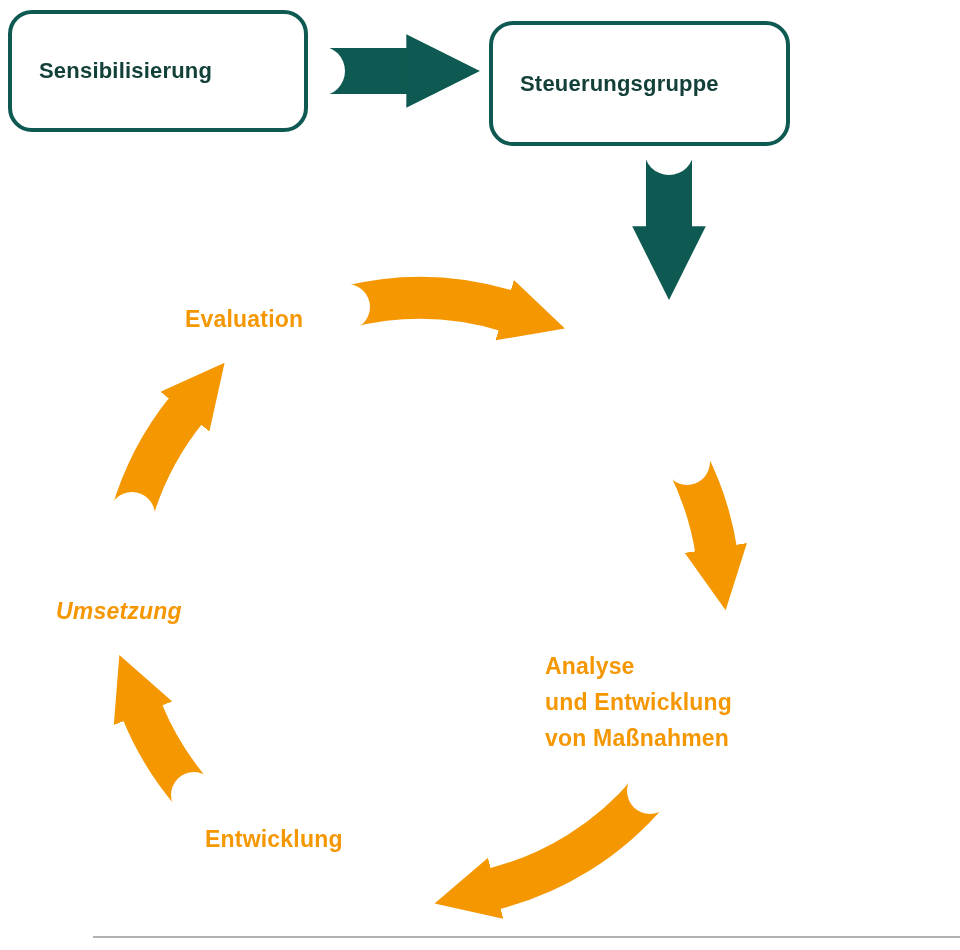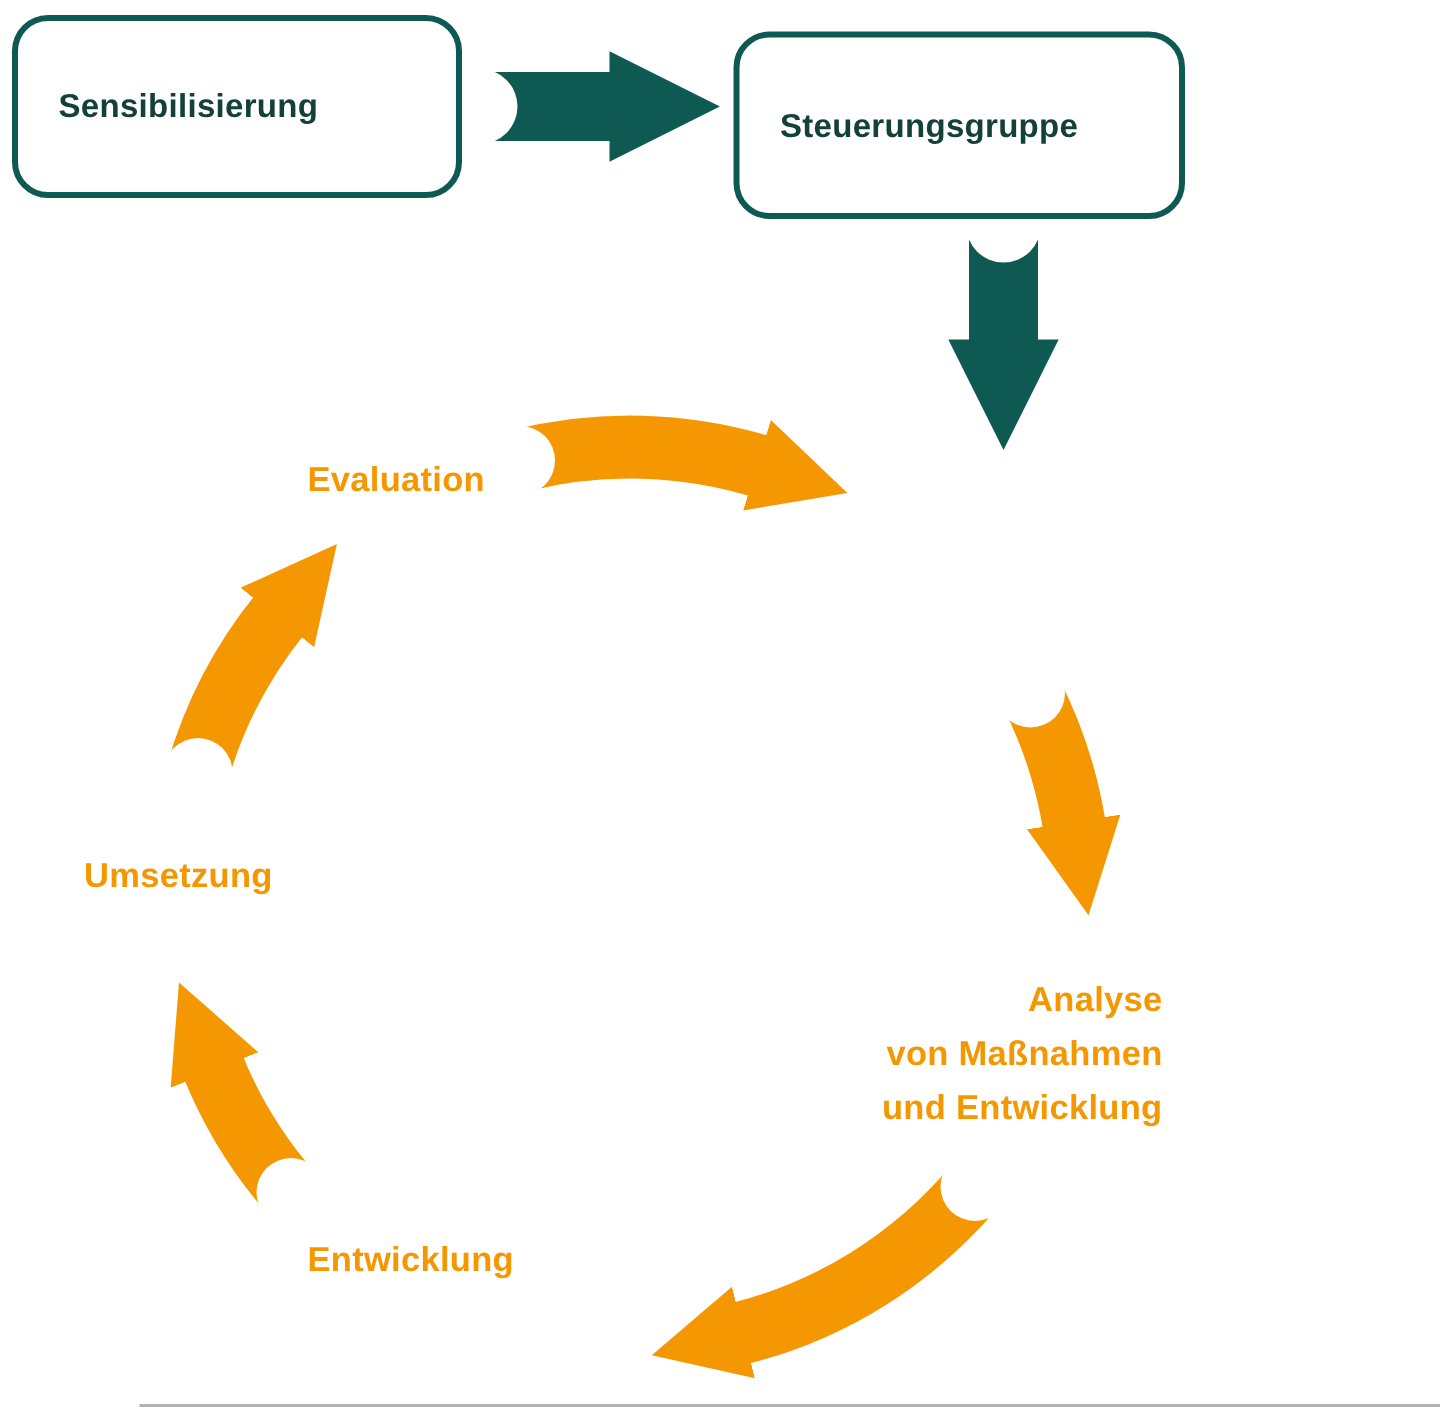--- a/index.html
+++ b/index.html
@@ -25,25 +25,25 @@
   .arrow-layer{position:absolute;left:0;top:0;width:960px;height:950px;}
   .teal-band{stroke:var(--teal);stroke-width:46;fill:none;}
   .orange-band{stroke:var(--orange);stroke-width:42;fill:none;}
   .fill-teal{fill:var(--teal);}
   .fill-orange{fill:var(--orange);}
   .notch{fill:#ffffff;}
   .cycle-label{
     position:absolute;color:var(--orange);font-weight:bold;
     font-size:23px;letter-spacing:0.2px;white-space:nowrap;
   }
-  .lbl-evaluation{left:185px;top:306px;margin-left:20px;}
+  .lbl-evaluation{left:185px;top:306px;}
   .lbl-bestandsaufnahme{left:536px;top:378px;}
-  .lbl-analyse{left:545px;top:648px;width:230px;text-align:right;line-height:36px;}
+  .lbl-analyse{left:545px;top:648px;width:230px;line-height:36px;}
   .lbl-entscheidung{left:205px;top:826px;}
-  .lbl-umsetzung{left:56px;top:570px;}
+  .lbl-umsetzung{left:56px;top:598px;font-style:italic;}
   .bottom-divider{
     position:absolute;left:93px;right:0;top:936px;height:2px;
     background:var(--divider);
   }
 </style>
 </head>
 <body>
 
 <div class="canvas">
 
@@ -78,21 +78,21 @@
   <div class="flow-box box-sensibilisierung">
     <span>Sensibilisierung</span>
   </div>
   <div class="flow-box box-steuerungsgruppe">
     <span>Steuerungsgruppe</span>
   </div>
 
   <div class="cycle-label lbl-evaluation">Evaluation</div>
   <div class="cycle-label lbl-analyse">
     <div>Analyse</div>
+    <div>und Entwicklung</div>
     <div>von Maßnahmen</div>
-    <div>und Entwicklung</div>
   </div>
   <div class="cycle-label lbl-entscheidung">Entwicklung</div>
   <div class="cycle-label lbl-umsetzung">Umsetzung</div>
 
   <div class="bottom-divider"></div>
 
 </div>
 
 </body></html>

